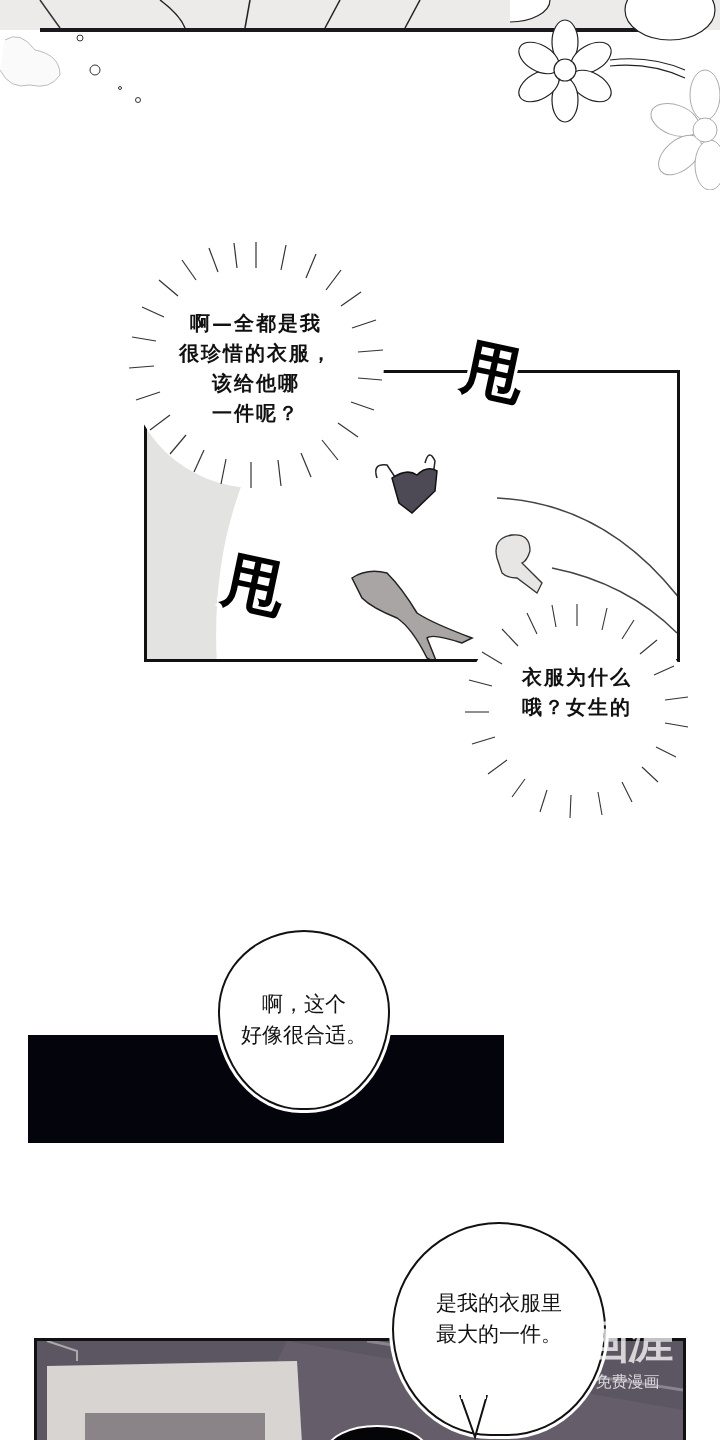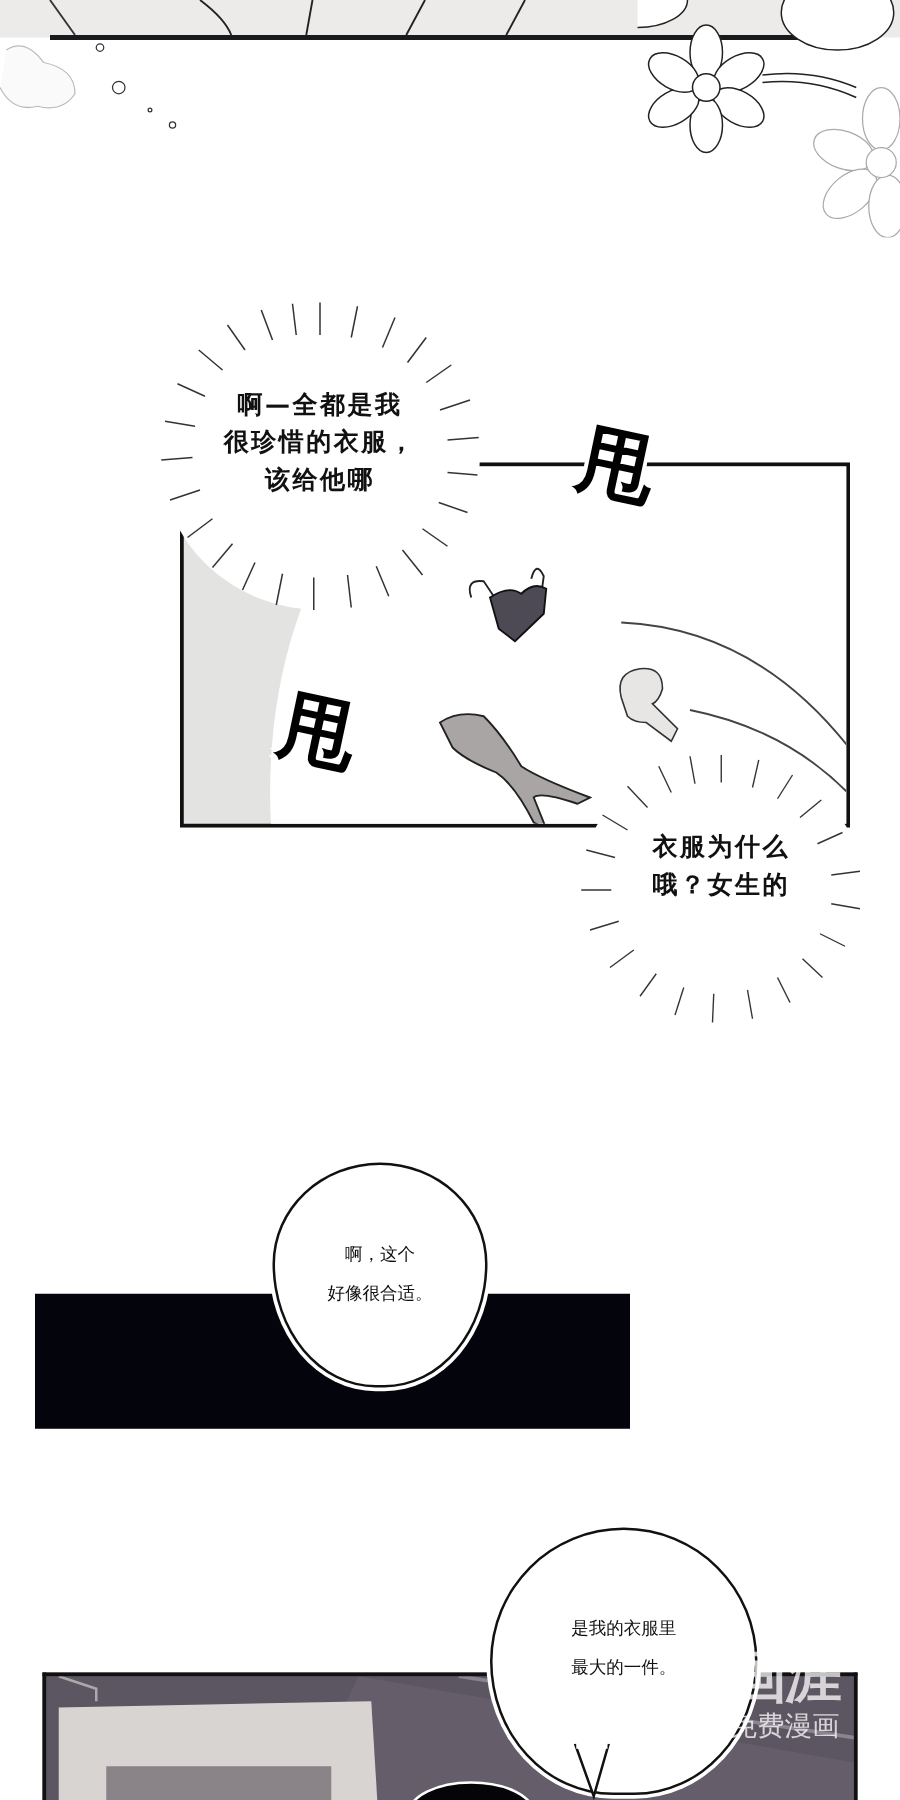--- a/index.html
+++ b/index.html
@@ -9,21 +9,21 @@
   .top-panel { left:0; top:0; width:720px; height:30px; background:#ecebea; overflow:hidden; }
   .top-border { left:40px; top:28px; width:640px; height:4px; background:#1a1a1e; }
   .flowers svg { position:absolute; }
   
   .burst-text { position:absolute; text-align:center; font-weight:bold; color:#111; line-height:30px; font-size:20px; letter-spacing:2px; }
   
   .panel1 { left:144px; top:370px; width:536px; height:292px; border:3px solid #111; background:#e3e3e1; box-sizing:border-box; overflow:hidden; }
   .sfx { position:absolute; font-size:62px; font-weight:bold; color:#000; text-shadow:0 0 0 #fff, 3px 3px 0 #fff, -3px -3px 0 #fff, 3px -3px 0 #fff, -3px 3px 0 #fff; }
   
   .black-panel { left:28px; top:1035px; width:476px; height:108px; background:#04040c; }
-  .speech { position:absolute; background:#fff; border:2px solid #111; box-shadow:0 0 0 3px #fff; display:flex; align-items:center; justify-content:center; text-align:center; font-size:14px; line-height:31px; color:#111; }
+  .speech { position:absolute; background:#fff; border:2px solid #111; box-shadow:0 0 0 3px #fff; display:flex; align-items:center; justify-content:center; text-align:center; font-size:21px; line-height:31px; color:#111; }
   
   .panel3 { left:34px; top:1338px; width:652px; height:102px; border:3px solid #111; border-bottom:none; background:#5a5460; box-sizing:border-box; overflow:hidden; }
   .watermark { position:absolute; color:rgba(255,255,255,0.75); text-align:center; }
 </style>
 </head>
 <body>
 
 <div class="abs top-panel">
   <svg width="720" height="30">
     <path d="M40 0 L60 28" stroke="#333" stroke-width="1.5" fill="none"></path>
@@ -125,20 +125,21 @@
         <line x1="33" y1="40" x2="52" y2="56"></line>
         <line x1="56" y1="20" x2="70" y2="40"></line>
       <line x1="83" y1="8" x2="92" y2="32"></line>
         <line x1="108" y1="3" x2="111" y2="28"></line>
     </g>
   </svg>
   <div class="burst-text" style="left:20px; top:68px; width:220px;">
     <div>啊—全都是我</div>
     <div>很珍惜的衣服，</div>
     <div>该给他哪</div>
+    <div>一件呢？</div>
   </div>
 </div>
 
 <div class="abs" style="left:462px; top:602px; width:230px; height:218px;">
   <svg width="230" height="218">
     <ellipse cx="115" cy="109" rx="113" ry="107" fill="#ffffff"></ellipse>
     <g stroke="#333" stroke-width="1.1">
       <line x1="115" y1="2" x2="115" y2="24"></line>
         <line x1="145" y1="6" x2="140" y2="28"></line>
         <line x1="172" y1="18" x2="160" y2="37"></line>
@@ -194,14 +195,14 @@
     <div>最大的一件。</div>
   </div>
 </div>
 <svg class="abs" style="left:455px; top:1395px;" width="40" height="45">
   <path d="M5 0 L20 42 L32 0" fill="#fff" stroke="#111" stroke-width="2"></path>
   <rect x="6" y="0" width="25" height="4" fill="#fff"></rect>
 </svg>
 
 <div class="watermark" style="left:565px; top:1315px; width:125px;">
   <div style="font-size:46px; font-weight:bold; line-height:52px; letter-spacing:-2px;">画涯</div>
-  <div style="font-size:22px; line-height:30px;">免费漫画</div>
+  <div style="font-size:16px; line-height:30px;">免费漫画</div>
 </div>
 
 </body></html>

